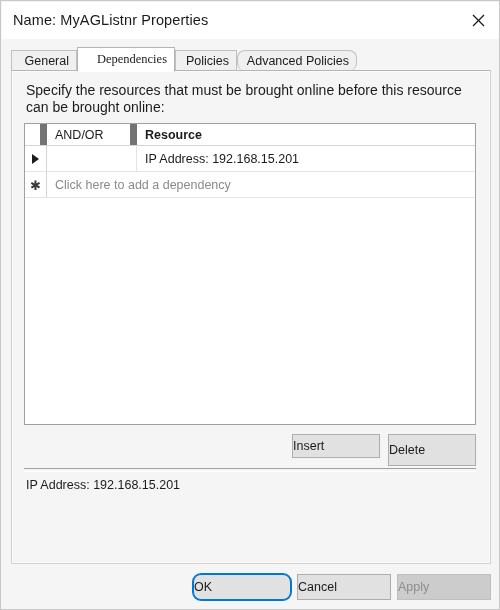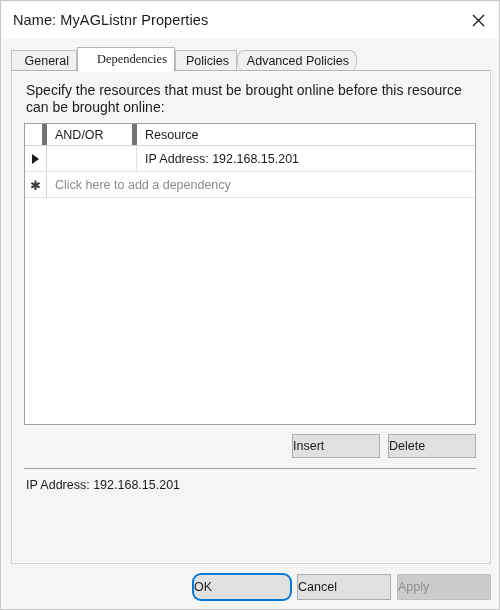--- a/index.html
+++ b/index.html
@@ -132,32 +132,32 @@
   }
   .grid-header {
     display: flex;
     height: 22px;
     box-sizing: border-box;
     border-bottom: 1px solid #d4d4d4;
     background: #ffffff;
   }
   .gh-cell {
     box-sizing: border-box;
-    border-right: 5px solid #737373;
+    border-right: 7px solid #737373;
     font-size: 12.5px;
     color: #1b1b1b;
     display: flex;
     align-items: center;
     padding-left: 8px;
     height: 100%;
     cursor: default;
   }
   .gh-selector { width: 22px; padding-left: 0; }
   .gh-andor    { width: 90px; }
-  .gh-resource { flex: 1; border-right: none; }
+  .gh-resource { flex: 1; border-right: none; font-weight: bold; }
 
   .grid-row {
     display: flex;
     height: 26px;
     box-sizing: border-box;
     border-bottom: 1px solid #e4e4e4;
     background: #ffffff;
   }
   .gr-cell {
     box-sizing: border-box;
@@ -237,21 +237,21 @@
     left: 280px;
     top: 363px;
     width: 88px;
     height: 24px;
   }
   .delete-button {
     position: absolute;
     left: 376px;
     top: 363px;
     width: 88px;
-    height: 24px;
+    height: 32px;
   }
 
   
   .divider {
     position: absolute;
     left: 12px;
     top: 397px;
     width: 452px;
     height: 2px;
     border-top: 1px solid #a0a0a0;

